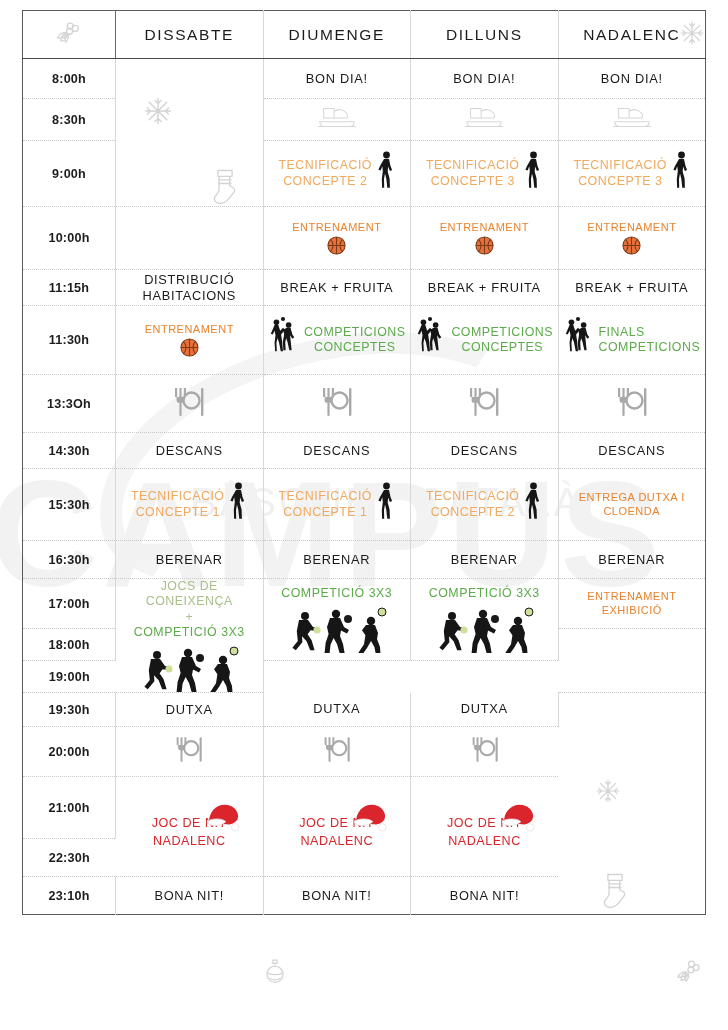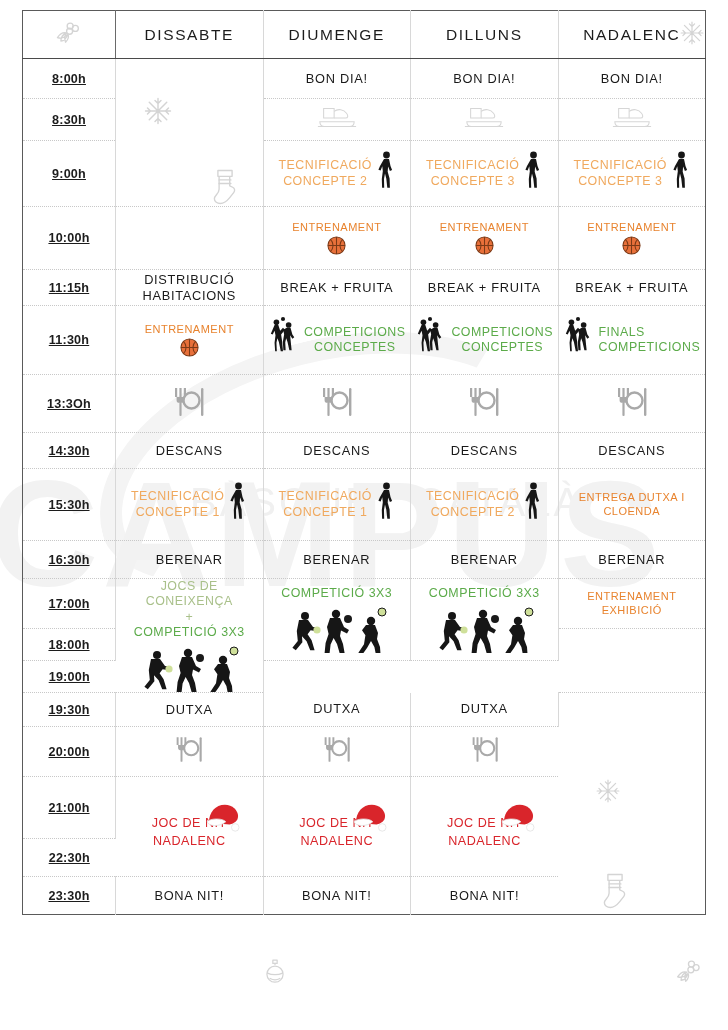--- a/index.html
+++ b/index.html
@@ -91,21 +91,20 @@
     color: #1c1c1c;
   }
   thead th.thtime { border-right: 1px solid #6a6a6a; }
 
   td.timecell {
     font-size: 12.6px;
     font-weight: bold;
     color: #1c1c1c;
     letter-spacing: .2px;
     border-right: 1px solid #6a6a6a;
-    text-decoration: underline;
   }
 
   
   .c-plain  { font-size: 12.8px; color: #1a1a1a; letter-spacing: .7px; line-height: 1.25; }
   .c-orange { font-size: 11px; color: #e8832e; letter-spacing: .5px; line-height: 1.22; }
   .c-orange-l { font-size: 12.4px; color: #f0a95e; letter-spacing: .5px; line-height: 1.22; }
   .c-green  { font-size: 12.4px; color: #5cab4a; letter-spacing: .5px; line-height: 1.22; }
   .c-green-l{ font-size: 12.4px; color: #a9c08a; letter-spacing: .5px; line-height: 1.22; }
   .c-red    { font-size: 12.6px; color: #d9252b; letter-spacing: .5px; line-height: 1.22; }
 
@@ -724,20 +723,20 @@
             <span class="c-red txt2">NADALENC</span>
           </div>
         </td>
       </tr>
 
       <tr style="height:38px">
         <td class="timecell">22:30h</td>
       </tr>
 
       <tr style="height:38px">
-        <td class="timecell" style="border-bottom:none">23:30h</td>
+        <td class="timecell" style="border-bottom:none">23:10h</td>
         <td class="c-plain" style="border-bottom:none">BONA NIT!</td>
         <td class="c-plain" style="border-bottom:none">BONA NIT!</td>
         <td class="c-plain" style="border-bottom:none">BONA NIT!</td>
       </tr>
     </tbody>
   </table>
 </div>
 
 </body></html>

